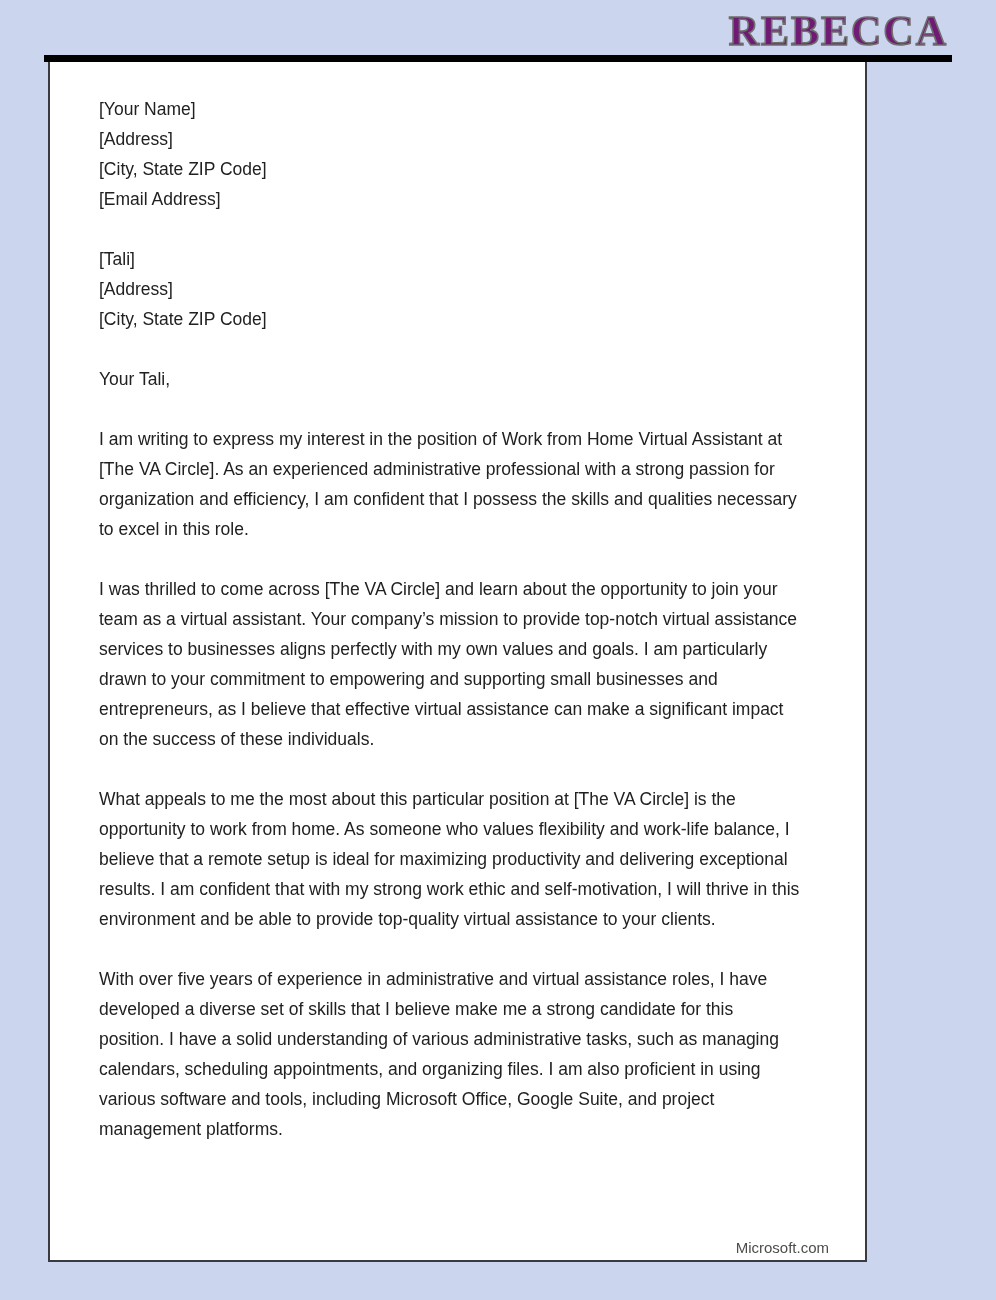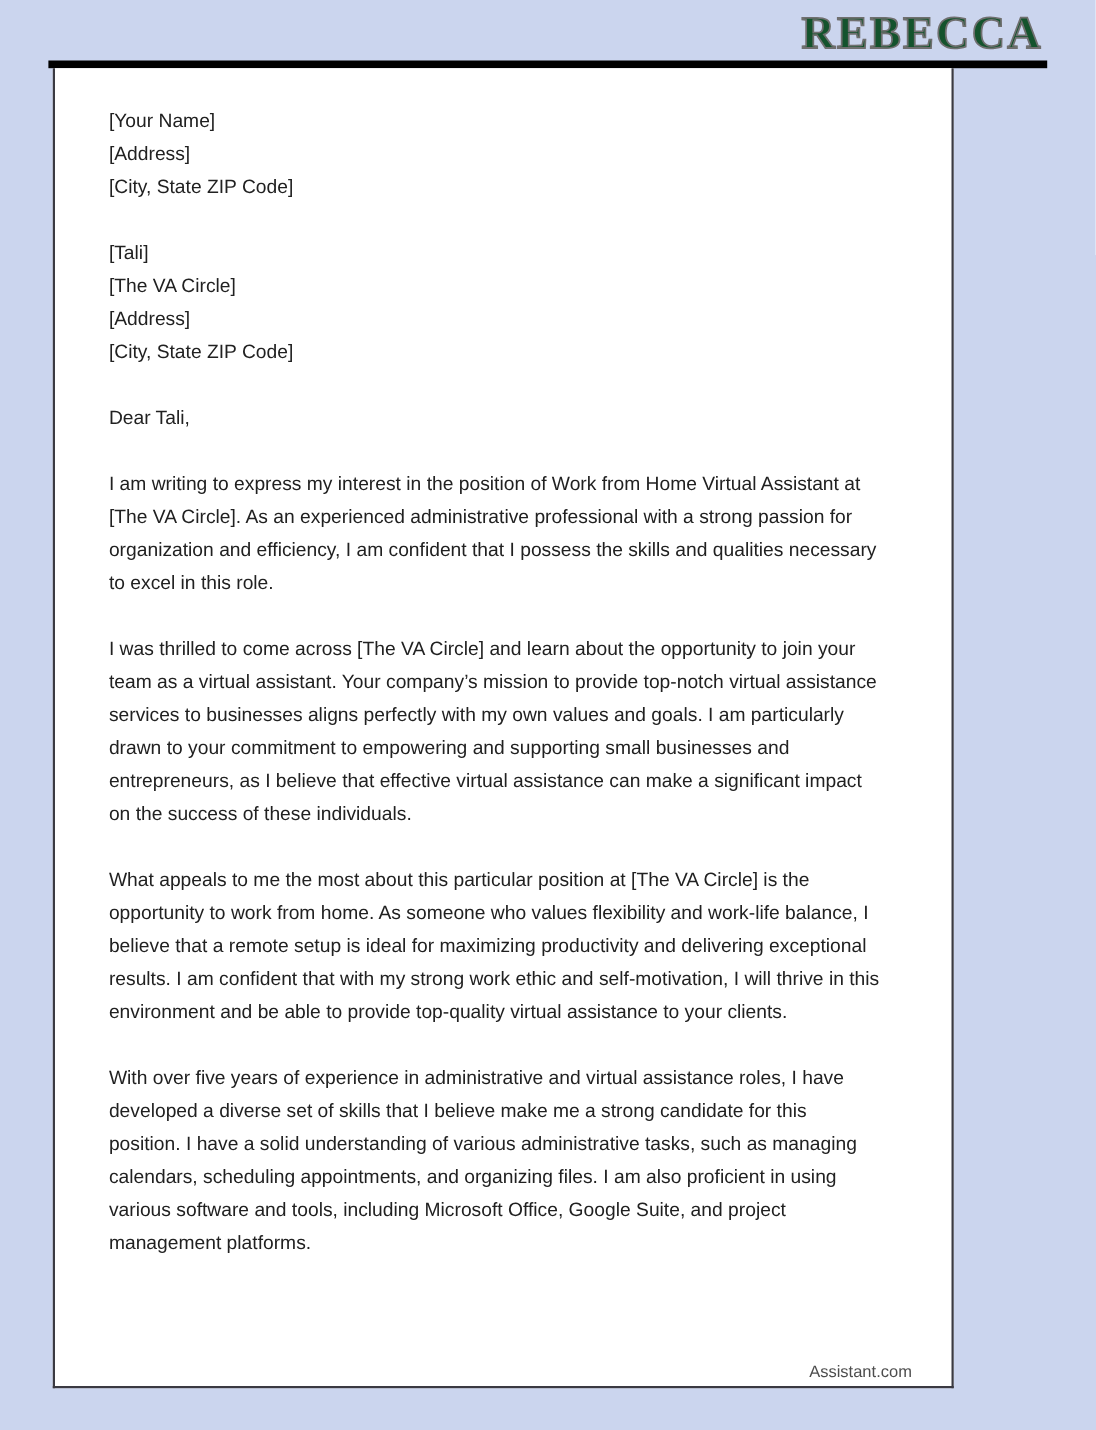--- a/index.html
+++ b/index.html
@@ -15,21 +15,21 @@
     font-family: "Liberation Sans", sans-serif;
   }
   .brand {
     position: absolute;
     top: 8px;
     right: 48px;
     font-family: "Liberation Serif", serif;
     font-size: 42px;
     font-weight: 600;
     letter-spacing: 2px;
-    color: #14532d;
+    color: #701a75;
     -webkit-text-stroke: 1.6px #6f6f6f;
     line-height: 46px;
     user-select: none;
   }
   .top-bar {
     position: absolute;
     left: 44px;
     top: 55px;
     width: 908px;
     height: 7px;
@@ -80,32 +80,32 @@
 
 <div class="top-bar"></div>
 
 <div class="page">
   <div class="content">
 
     <div class="block">
       <div class="line">[Your Name]</div>
       <div class="line">[Address]</div>
       <div class="line">[City, State ZIP Code]</div>
+      <div class="line">[Email Address]</div>
     </div>
 
     <div class="block">
       <div class="line">[Tali]</div>
-      <div class="line">[The VA Circle]</div>
       <div class="line">[Address]</div>
       <div class="line">[City, State ZIP Code]</div>
     </div>
 
-    <div class="block">Dear Tali,</div>
+    <div class="block">Your Tali,</div>
 
     <p>I am writing to express my interest in the position of Work from Home Virtual Assistant at [The VA Circle]. As an experienced administrative professional with a strong passion for organization and efficiency, I am confident that I possess the skills and qualities necessary to excel in this role.</p>
     <p>I was thrilled to come across [The VA Circle] and learn about the opportunity to join your team as a virtual assistant. Your company’s mission to provide top-notch virtual assistance services to businesses aligns perfectly with my own values and goals. I am particularly drawn to your commitment to empowering and supporting small businesses and entrepreneurs, as I believe that effective virtual assistance can make a significant impact on the success of these individuals.</p>
     <p>What appeals to me the most about this particular position at [The VA Circle] is the opportunity to work from home. As someone who values flexibility and work-life balance, I believe that a remote setup is ideal for maximizing productivity and delivering exceptional results. I am confident that with my strong work ethic and self-motivation, I will thrive in this environment and be able to provide top-quality virtual assistance to your clients.</p>
     <p>With over five years of experience in administrative and virtual assistance roles, I have developed a diverse set of skills that I believe make me a strong candidate for this position. I have a solid understanding of various administrative tasks, such as managing calendars, scheduling appointments, and organizing files. I am also proficient in using various software and tools, including Microsoft Office, Google Suite, and project management platforms.</p>
 
   </div>
 
-  <div class="watermark">Assistant.com</div>
+  <div class="watermark">Microsoft.com</div>
 </div>
 
 </body></html>

